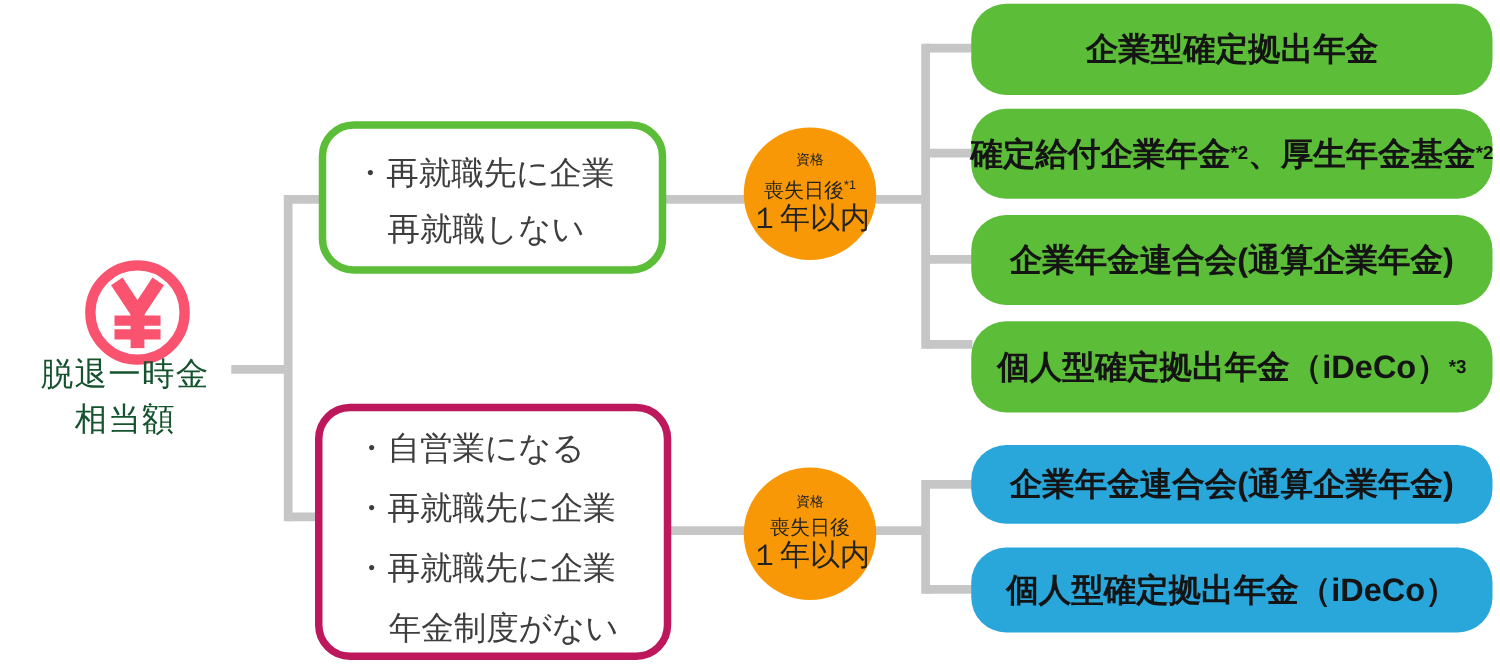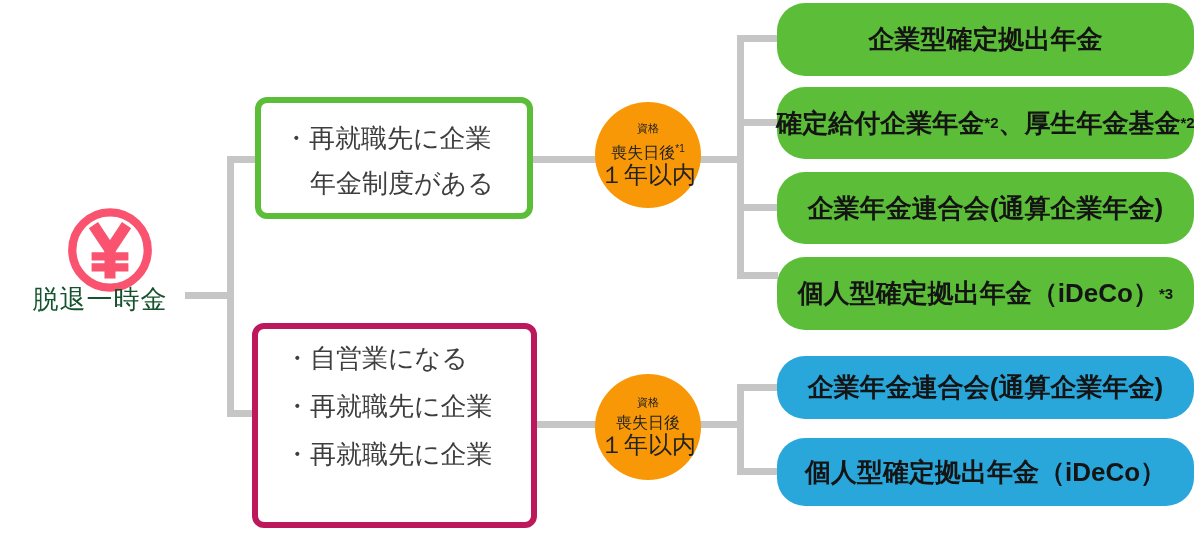--- a/index.html
+++ b/index.html
@@ -9,21 +9,21 @@
   }
   .line{position:absolute;background:#c6c6c6;}
   
   .source-icon{position:absolute;left:64px;top:204px;width:92px;height:92px;}
   .source-label{
     position:absolute;left:5px;top:281px;width:190px;text-align:center;
     font-size:26px;line-height:36px;color:#14532d;letter-spacing:1px;
   }
   
   .cond{
-    position:absolute;background:#ffffff;border-style:solid;border-radius:12px;
+    position:absolute;background:#ffffff;border-style:solid;border-radius:28px;
     color:#3e3e3e;font-size:26px;box-sizing:border-box;
   }
   .cond.green{left:255px;top:97px;width:278px;height:122px;border:6px solid #5bbd38;padding:13px 0 0 22px;line-height:45px;}
   .cond.blue{left:252px;top:323px;width:285px;height:205px;border:6px solid #be185d;padding:5px 0 0 26px;line-height:48px;}
   .cond-line{white-space:nowrap;}
   .cond-line.indent{padding-left:27px;}
   
   .timing{
     position:absolute;width:106px;height:106px;border-radius:50%;background:#f89806;
     display:flex;flex-direction:column;align-items:center;justify-content:center;
@@ -70,31 +70,33 @@
 
   <svg class="source-icon" viewBox="0 0 100 100" aria-hidden="true">
     <circle cx="50" cy="50" r="41" fill="none" stroke="#f9536f" stroke-width="9"></circle>
     <polyline points="32,23 50,50 68,23" fill="none" stroke="#f9536f" stroke-width="12"></polyline>
     <line x1="50" y1="46" x2="50" y2="81" stroke="#f9536f" stroke-width="12"></line>
     <line x1="30" y1="57" x2="70" y2="57" stroke="#f9536f" stroke-width="9"></line>
     <line x1="30" y1="69" x2="70" y2="69" stroke="#f9536f" stroke-width="9"></line>
   </svg>
   <div class="source-label">
     <div>脱退一時金</div>
+    <div>相当額</div>
   </div>
 
   <div class="cond green">
     <div class="cond-line">・再就職先に企業</div>
-    <div class="cond-line indent">年金制度がある</div>
+    <div class="cond-line indent">再就職しない</div>
   </div>
 
   <div class="cond blue">
     <div class="cond-line">・自営業になる</div>
     <div class="cond-line">・再就職先に企業</div>
     <div class="cond-line">・再就職先に企業</div>
+    <div class="cond-line indent">年金制度がない</div>
   </div>
 
   <div class="timing top">
     <div class="t1">資格</div>
     <div class="t2"><span class="seg">喪失日後</span><sup>*1</sup></div>
     <div class="t3">１年以内</div>
   </div>
   <div class="timing bottom">
     <div class="t1">資格</div>
     <div class="t2">喪失日後</div>

